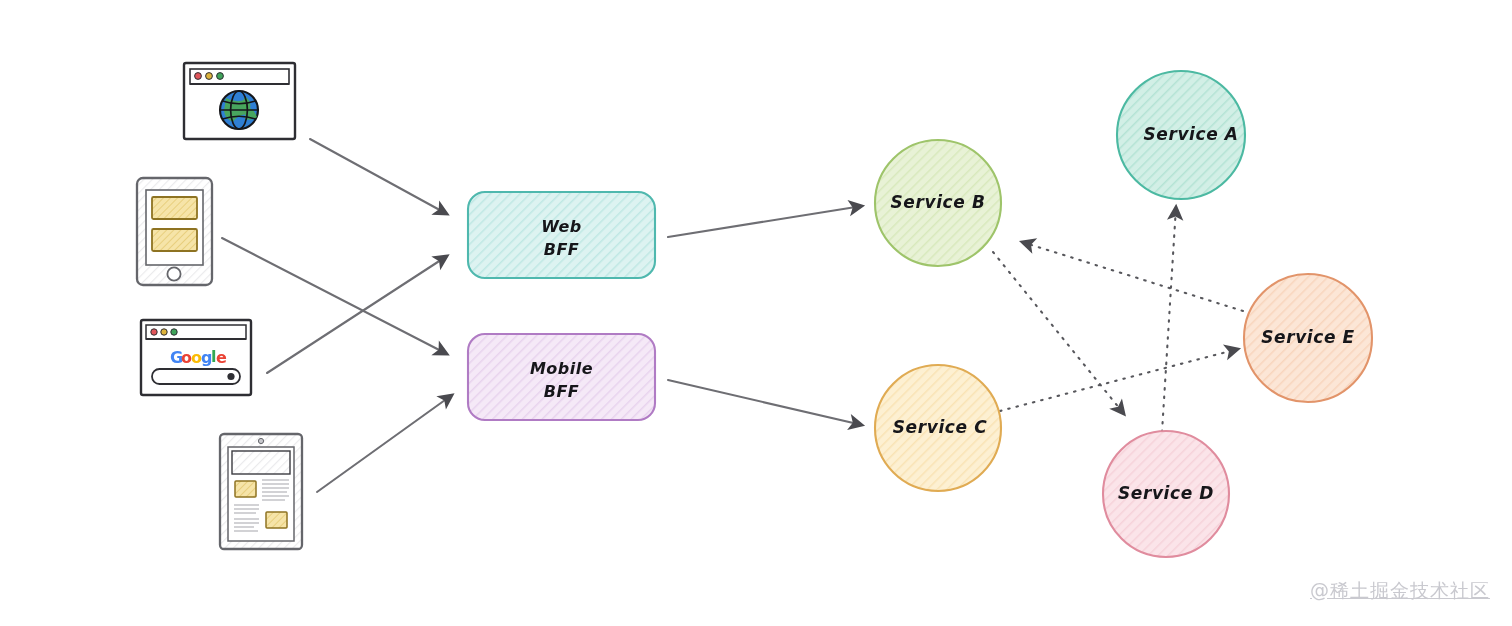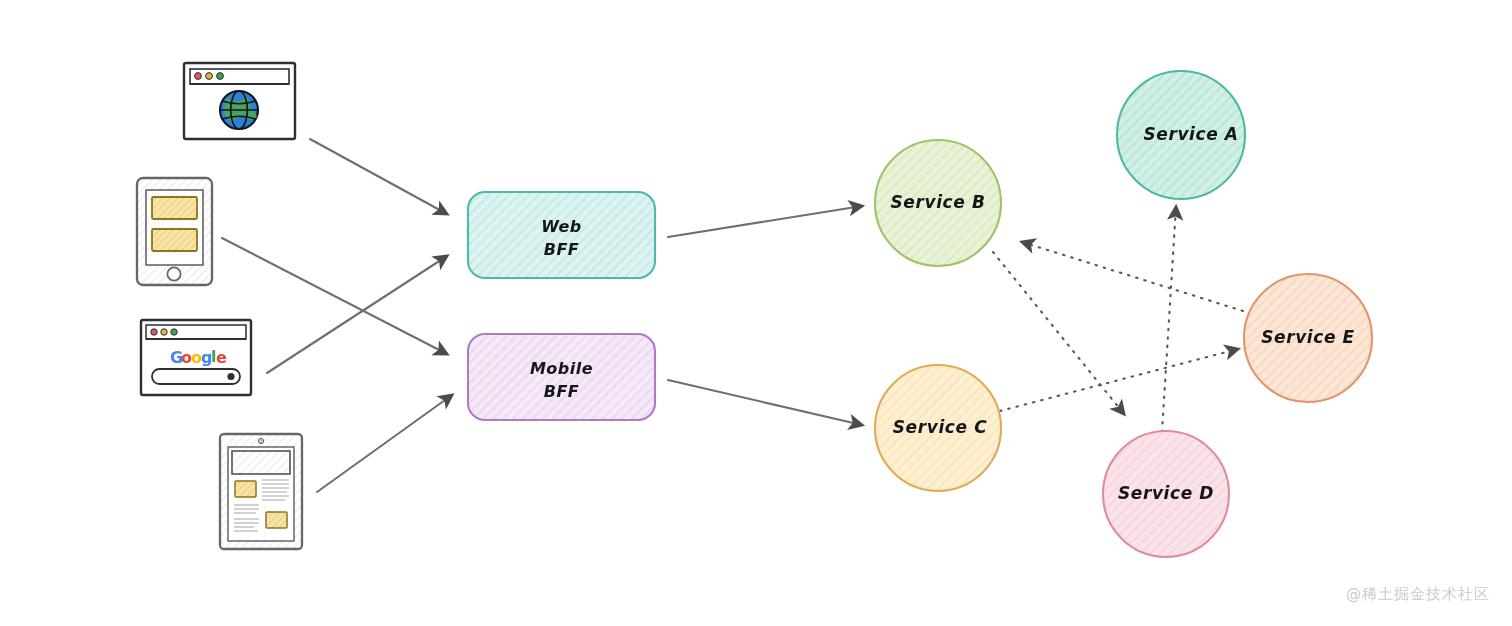--- a/index.html
+++ b/index.html
@@ -45,25 +45,26 @@
     font-weight: 600;
     letter-spacing: 0.5px;
     text-anchor: middle;
     font-style: italic;
   }
   .watermark {
     position: absolute;
     right: 22px;
     bottom: 22px;
     font-family: "DejaVu Sans", sans-serif;
-    font-size: 15px;
+    font-size: 19px;
     color: #c9c9cf;
     letter-spacing: 1px;
     user-select: none;
     white-space: nowrap;
+    text-decoration: underline;
   }
 </style>
 </head>
 <body>
 
 <div id="canvas-root">
 
   <svg class="diagram" viewBox="0 0 1512 626">
     <defs>
 

